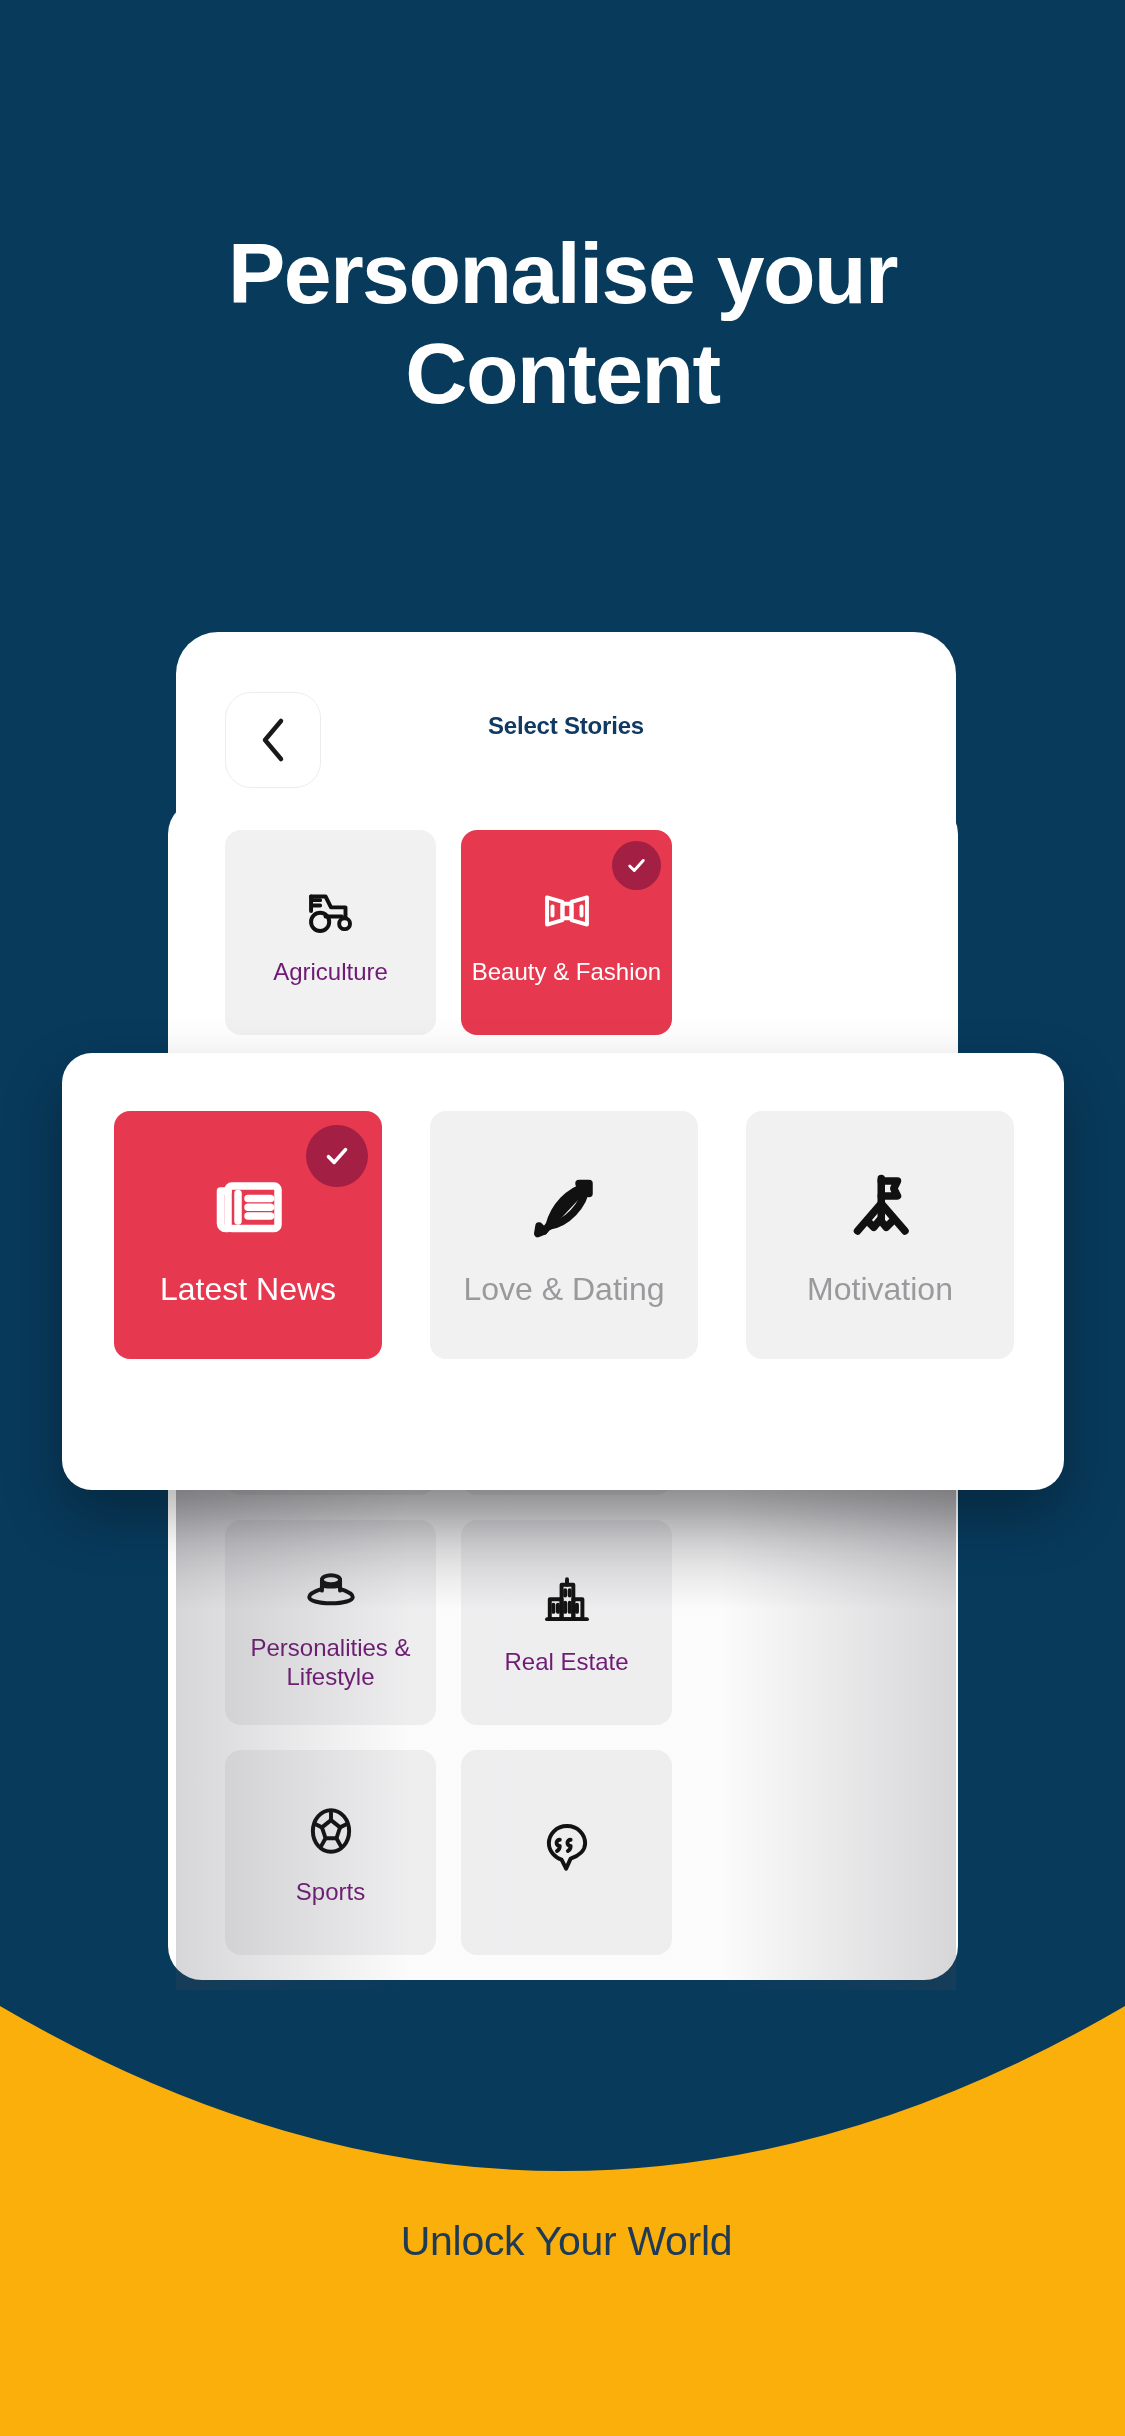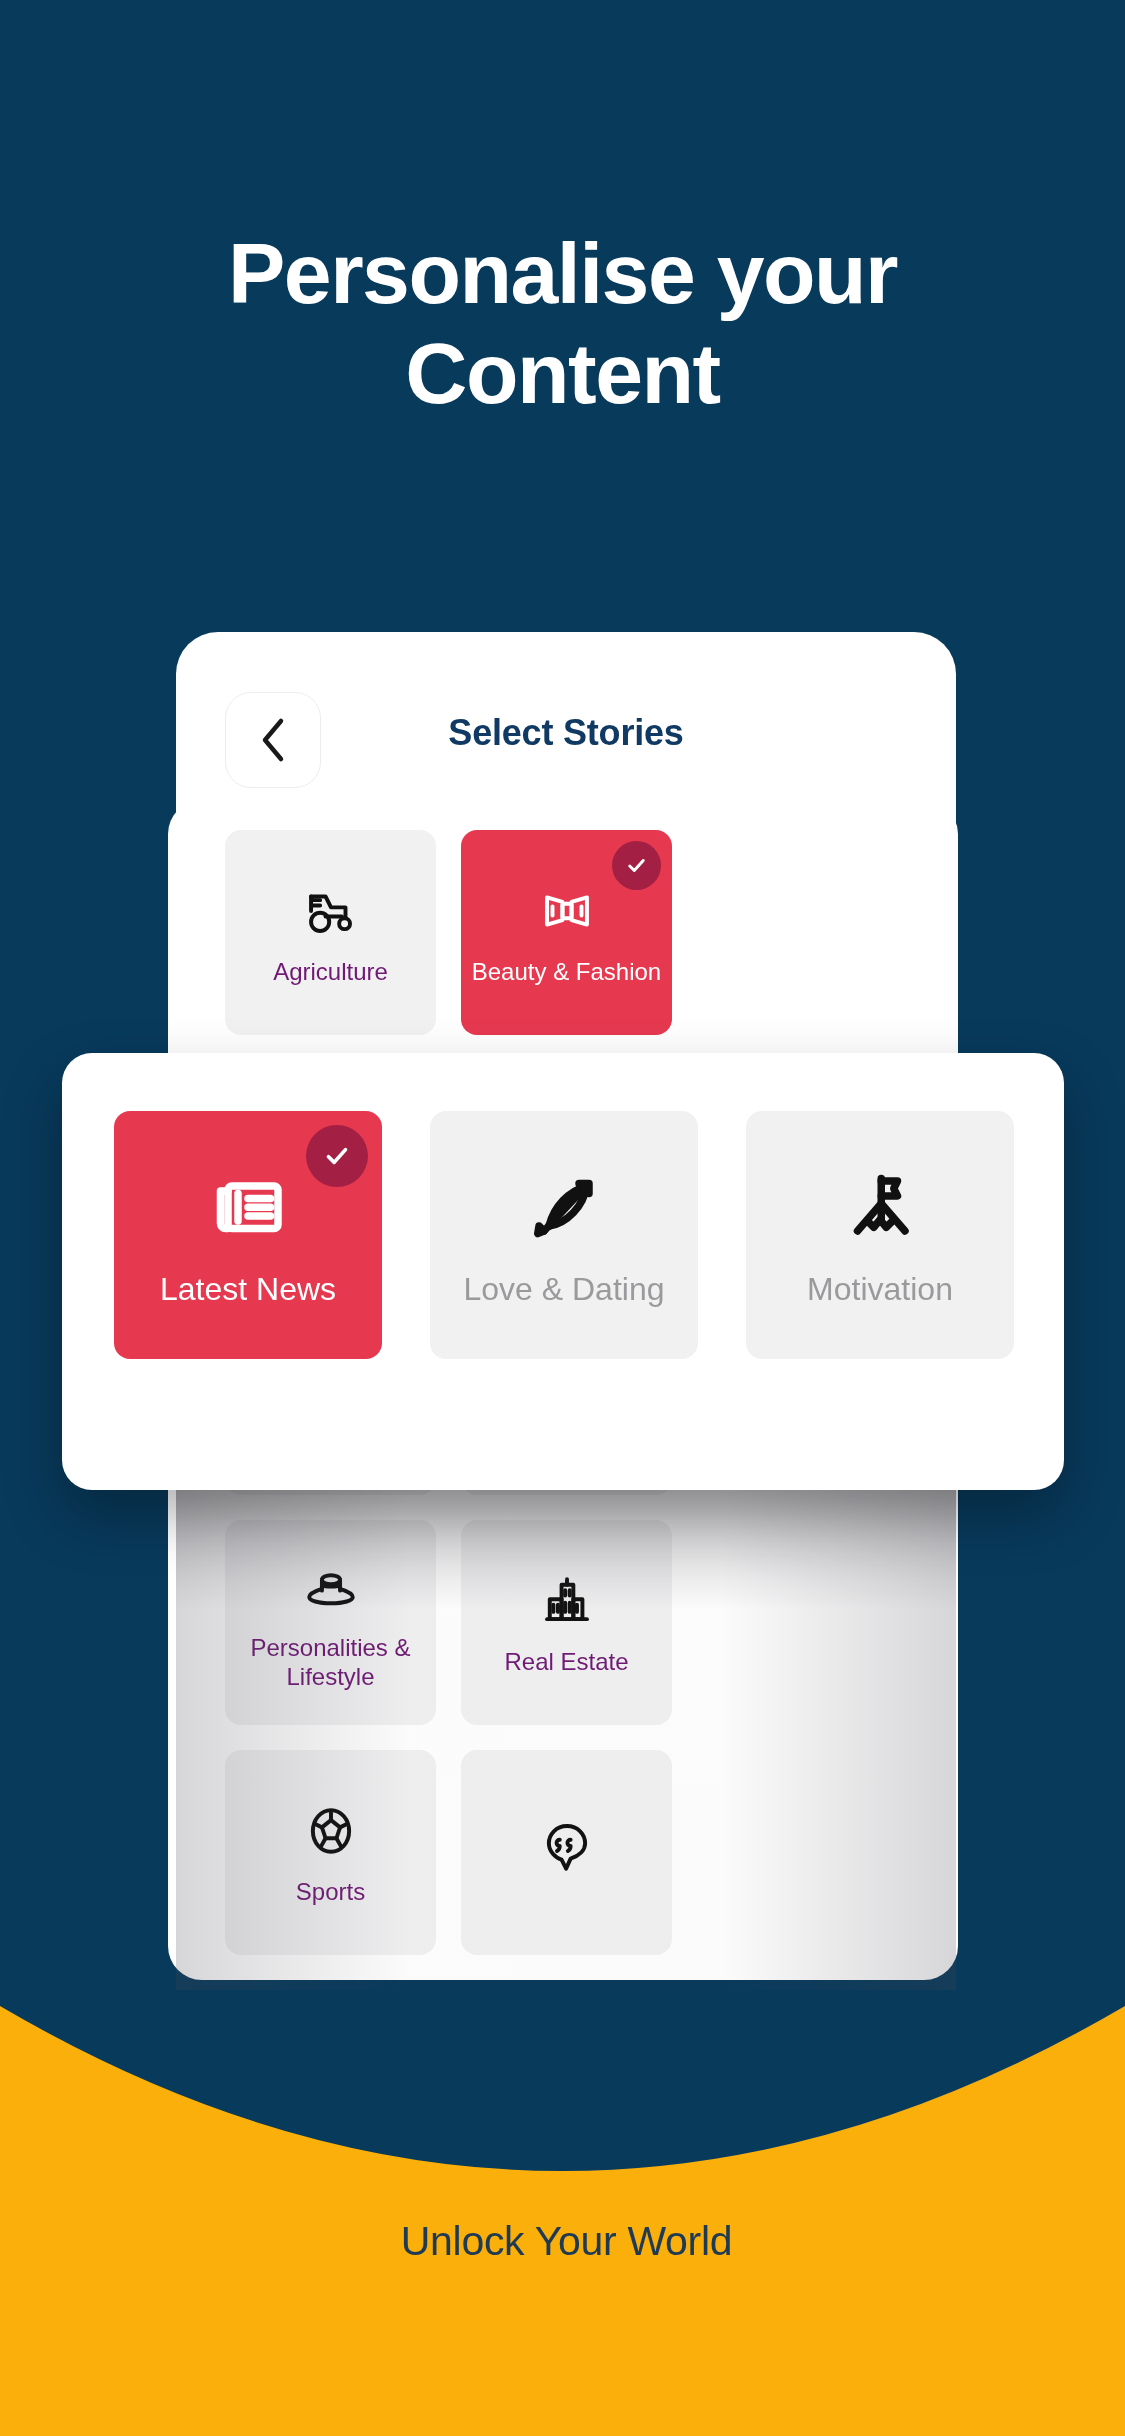--- a/index.html
+++ b/index.html
@@ -67,21 +67,21 @@
     align-items:center;
     justify-content:center;
   }
   .back-btn svg{ display:block; }
   .phone-title{
     position:absolute;
     left:0; right:0;
     top:20px;
     text-align:center;
     color:#103A63;
-    font-size:36px;
+    font-size:24px;
     font-weight:bold;
     letter-spacing:-0.2px;
   }
 
   
   .tile-grid{
     position:absolute;
     left:49px;
     top:198px;
     width:682px;

